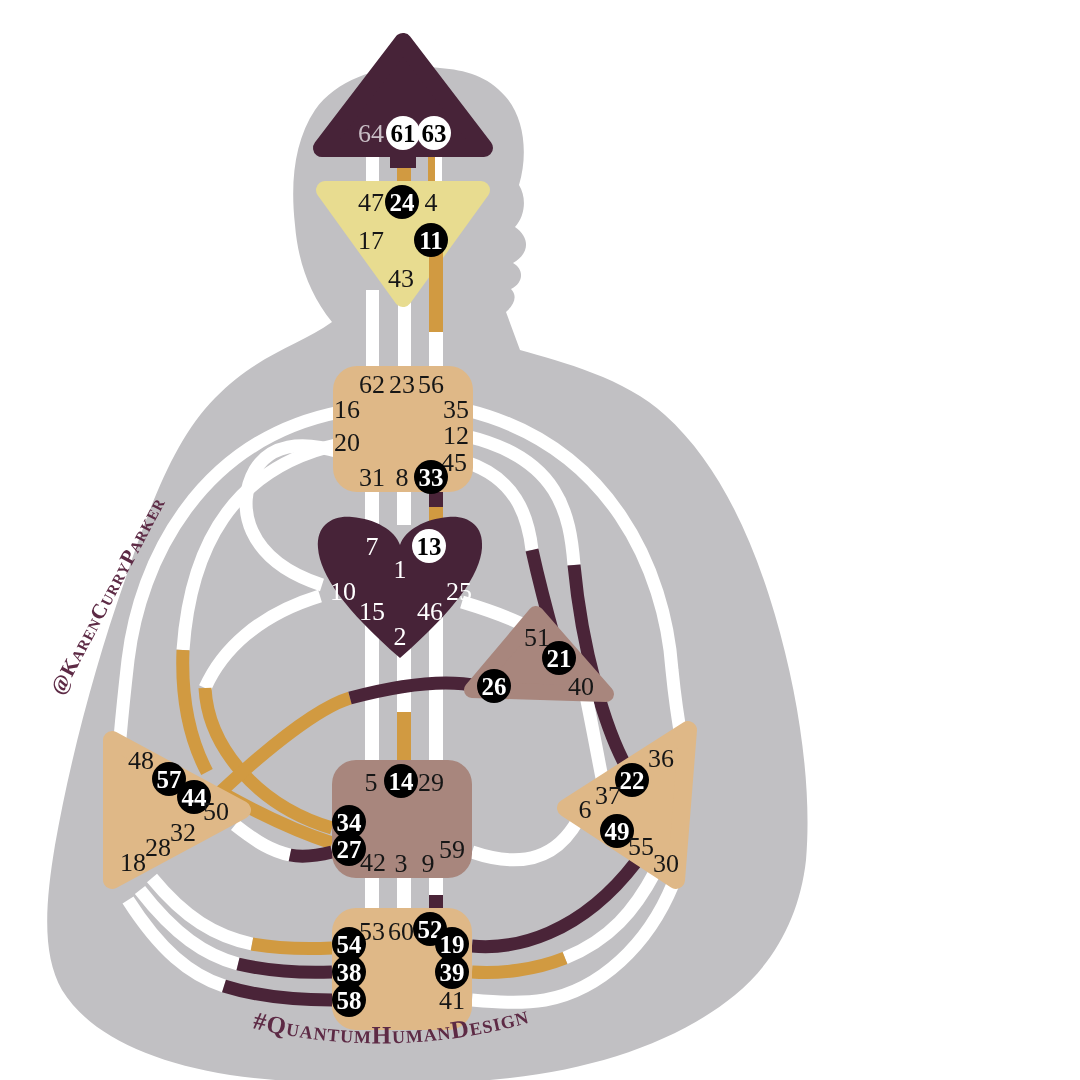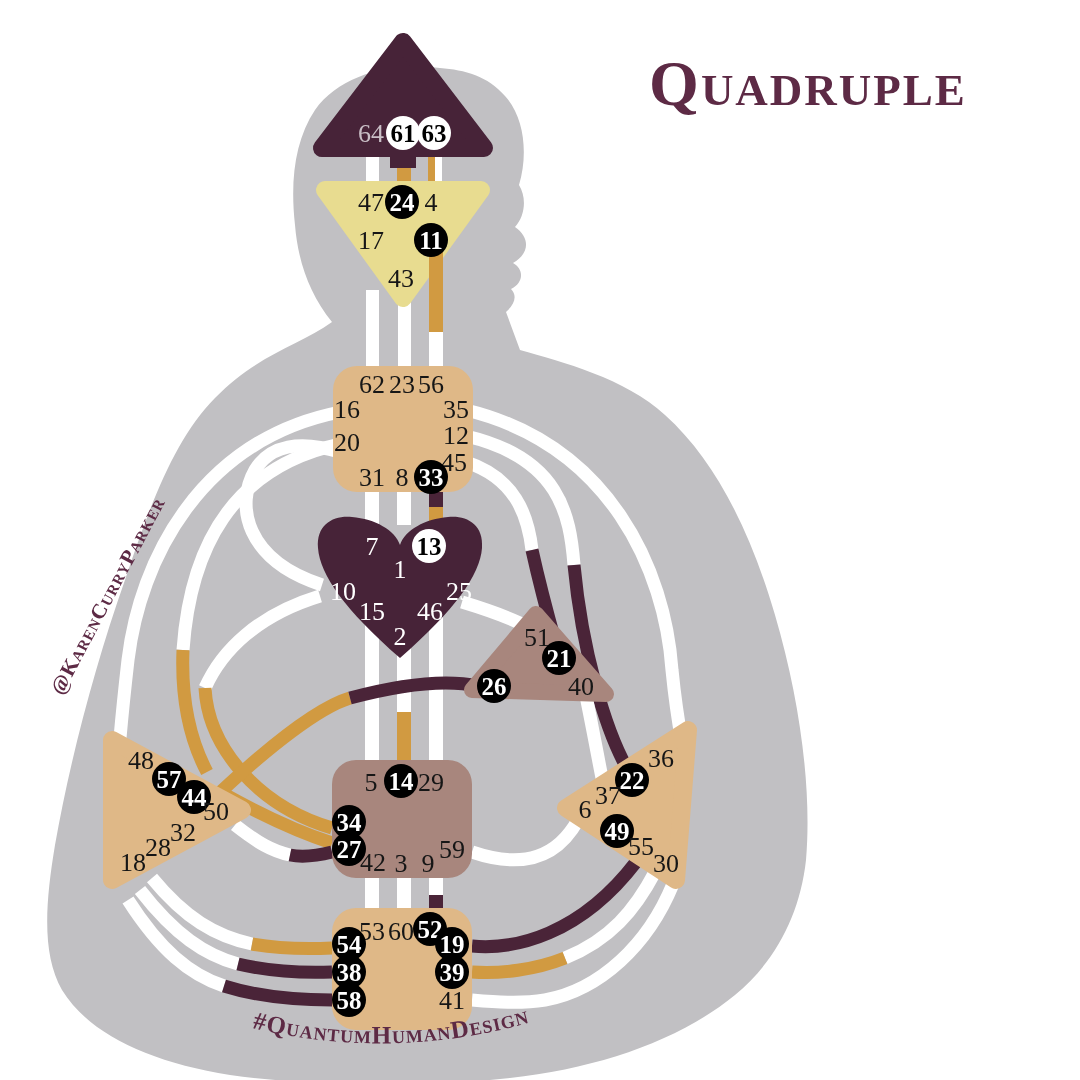--- a/index.html
+++ b/index.html
@@ -289,16 +289,15 @@
 
   <defs>
     <path id="arcBottom" d="M 252,1028 Q 400,1064 552,1016" fill="none"></path>
   </defs>
   <text class="wm" font-size="25" letter-spacing="1">
     <textPath href="#arcBottom">#QuantumHumanDesign</textPath>
   </text>
 </svg>
 
   <div class="title">
-    <div>Quadruple</div>
   </div>
 
 </div>
 
 </body></html>

